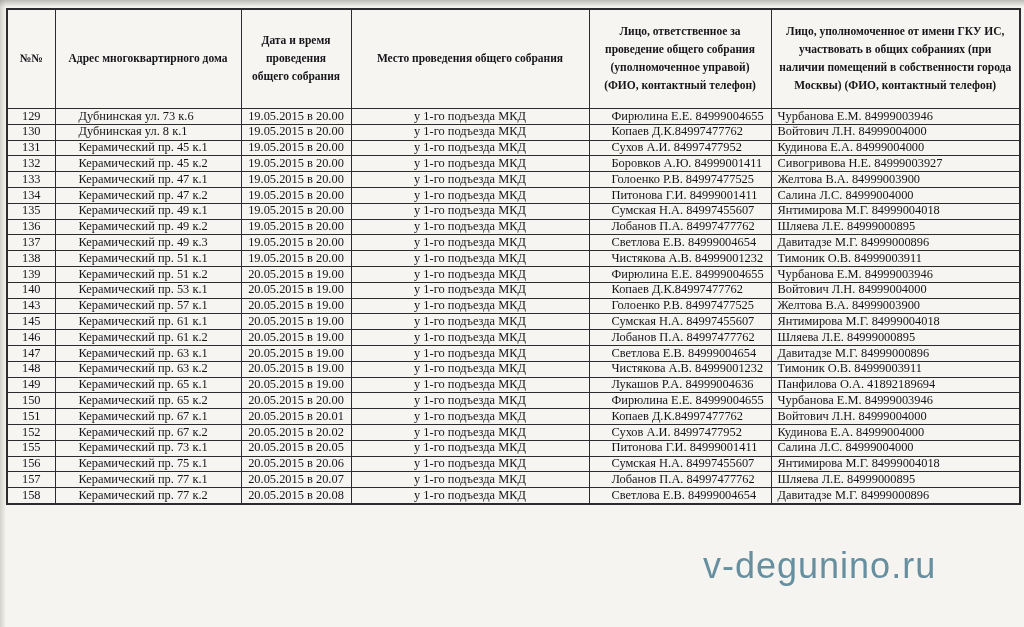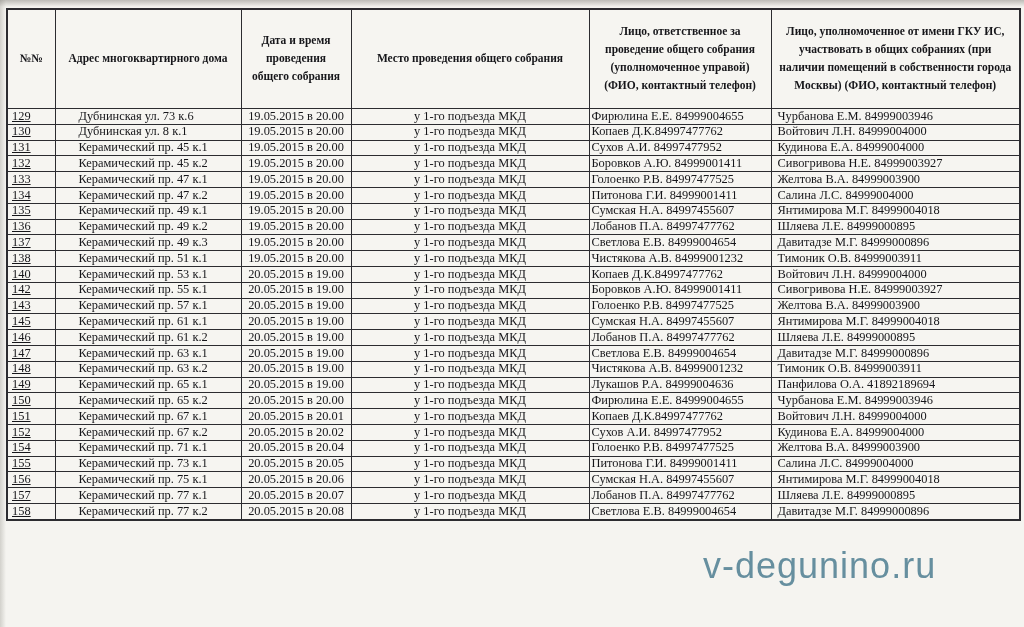--- a/index.html
+++ b/index.html
@@ -65,25 +65,25 @@
   }
   table.meetings td {
     font-size: 12.4px;
     line-height: 1.1;
     height: 14.8px;
     padding: 0 4px;
     white-space: nowrap;
     overflow: hidden;
     background: #f6f5f1;
   }
-  table.meetings td:nth-child(1) { text-align: left; text-decoration: underline; }
+  table.meetings td:nth-child(1) { text-align: center; }
   table.meetings td:nth-child(2) { text-align: left; padding-left: 23px; }
   table.meetings td:nth-child(3) { text-align: center; }
   table.meetings td:nth-child(4) { text-align: center; }
-  table.meetings td:nth-child(5) { text-align: left; padding-left: 2px; }
+  table.meetings td:nth-child(5) { text-align: left; padding-left: 22px; }
   table.meetings td:nth-child(6) { text-align: left; padding-left: 6px; }
   .watermark {
     position: absolute;
     left: 703px;
     top: 545px;
     font-family: "Liberation Sans", sans-serif;
     font-size: 36px;
     letter-spacing: 1px;
     color: rgba(73, 126, 150, 0.82);
     mix-blend-mode: multiply;
@@ -190,34 +190,34 @@
         </tr>
         <tr>
           <td>138</td>
           <td>Керамический пр. 51 к.1</td>
           <td>19.05.2015 в 20.00</td>
           <td>у 1-го подъезда МКД</td>
           <td>Чистякова А.В. 84999001232</td>
           <td>Тимоник О.В. 84999003911</td>
         </tr>
         <tr>
+          <td>139</td>
+          <td>Керамический пр. 51 к.2</td>
+          <td>20.05.2015 в 19.00</td>
+          <td>у 1-го подъезда МКД</td>
+          <td>Фирюлина Е.Е. 84999004655</td>
+          <td>Чурбанова Е.М. 84999003946</td>
+        </tr>
+        <tr>
           <td>140</td>
           <td>Керамический пр. 53 к.1</td>
           <td>20.05.2015 в 19.00</td>
           <td>у 1-го подъезда МКД</td>
           <td>Копаев Д.К.84997477762</td>
           <td>Войтович Л.Н. 84999004000</td>
-        </tr>
-        <tr>
-          <td>142</td>
-          <td>Керамический пр. 55 к.1</td>
-          <td>20.05.2015 в 19.00</td>
-          <td>у 1-го подъезда МКД</td>
-          <td>Боровков А.Ю. 84999001411</td>
-          <td>Сивогривова Н.Е. 84999003927</td>
         </tr>
         <tr>
           <td>143</td>
           <td>Керамический пр. 57 к.1</td>
           <td>20.05.2015 в 19.00</td>
           <td>у 1-го подъезда МКД</td>
           <td>Голоенко Р.В. 84997477525</td>
           <td>Желтова В.А. 84999003900</td>
         </tr>
         <tr>
@@ -278,28 +278,20 @@
         </tr>
         <tr>
           <td>152</td>
           <td>Керамический пр. 67 к.2</td>
           <td>20.05.2015 в 20.02</td>
           <td>у 1-го подъезда МКД</td>
           <td>Сухов А.И. 84997477952</td>
           <td>Кудинова Е.А. 84999004000</td>
         </tr>
         <tr>
-          <td>154</td>
-          <td>Керамический пр. 71 к.1</td>
-          <td>20.05.2015 в 20.04</td>
-          <td>у 1-го подъезда МКД</td>
-          <td>Голоенко Р.В. 84997477525</td>
-          <td>Желтова В.А. 84999003900</td>
-        </tr>
-        <tr>
           <td>155</td>
           <td>Керамический пр. 73 к.1</td>
           <td>20.05.2015 в 20.05</td>
           <td>у 1-го подъезда МКД</td>
           <td>Питонова Г.И. 84999001411</td>
           <td>Салина Л.С. 84999004000</td>
         </tr>
         <tr>
           <td>156</td>
           <td>Керамический пр. 75 к.1</td>

